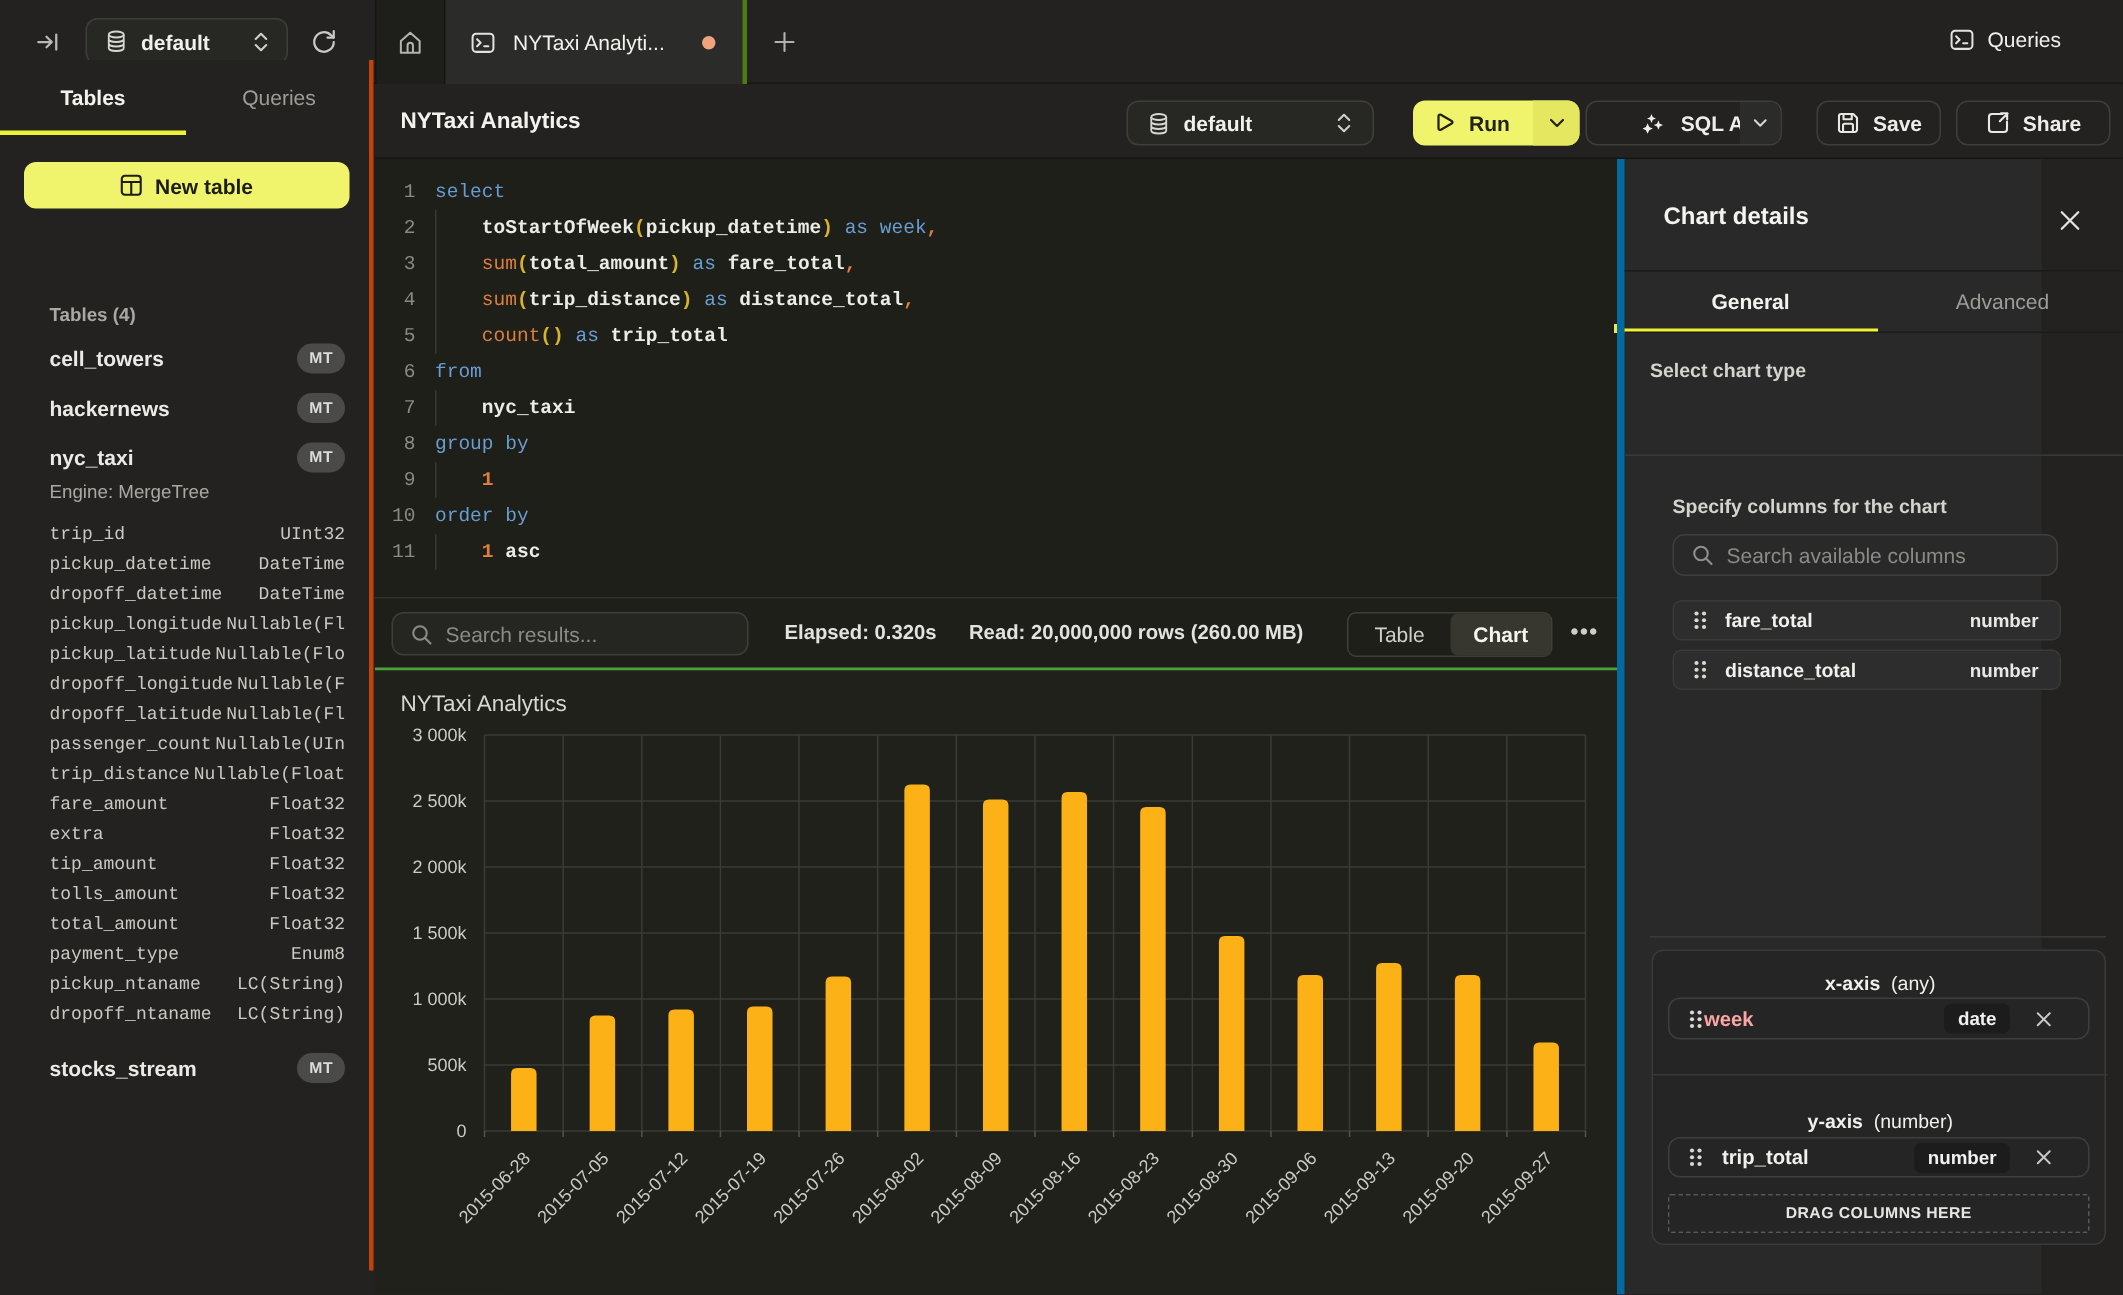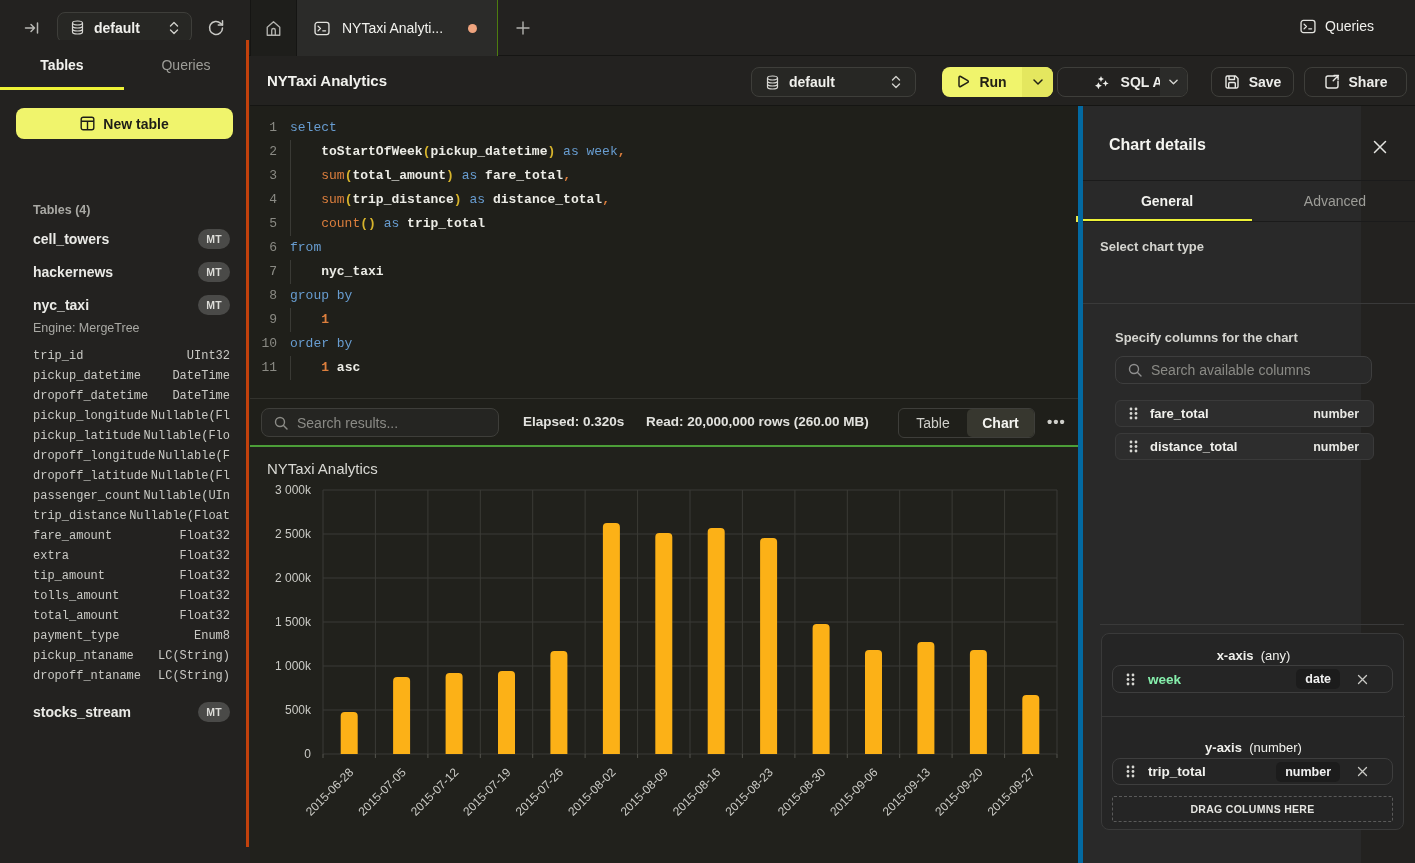--- a/index.html
+++ b/index.html
@@ -4,21 +4,21 @@
 *{margin:0;padding:0;box-sizing:border-box}
 html,body{width:1415px;height:863px;background:#232220;font-family:"Liberation Sans",sans-serif;overflow:hidden}
 body{position:relative}
 .abs{position:absolute}
 .flex{display:flex;align-items:center}
 svg{display:block}
 
 #topbar{left:0;top:0;width:1415px;height:56px;background:#232220;border-bottom:1px solid #151513}
 .selbox{background:#272724;border:1px solid #3e3e3a;border-radius:8px;display:flex;align-items:center}
 #homecell{left:250px;top:0;width:47px;height:56px;background:#1e1e1b;border-left:1px solid #151513;border-right:1px solid #151513;display:flex;align-items:center;justify-content:center}
-#activetab{left:297px;top:0;width:201px;height:56px;background:#2b2b29;border-right:1px solid #4d7c0f;display:flex;align-items:center}
+#activetab{left:297px;top:0;width:201px;height:56px;background:#2b2b29;border-right:3px solid #4d7c0f;display:flex;align-items:center}
 
 #sidebar{left:0;top:40px;width:249px;height:807px;background:#232220;border-right:3px solid #c2410c}
 .sidetab{width:124px;height:49px;display:flex;align-items:center;justify-content:center;font-size:14px}
 #newtable{left:16px;top:68px;width:217px;height:31px;background:#f0f46c;border-radius:8px;display:flex;align-items:center;justify-content:center;color:#1d1d18;font-weight:700;font-size:14px;gap:8px}
 .searchbox{border:1px solid #3e3e3a;border-radius:8px;background:#252522;display:flex;align-items:center;color:#8b8b86;font-size:14px}
 .tname{font-size:14px;font-weight:700;color:#eaeae6}
 .mtbadge{background:#4a4a48;border-radius:10px;height:20px;padding:0 8px;display:flex;align-items:center;font-size:10.5px;font-weight:700;color:#dcdcd8;letter-spacing:.3px}
 .colrow{position:absolute;left:33px;right:16px;height:20px;display:flex;justify-content:space-between;font-family:"Liberation Mono",monospace;font-size:12px;color:#c9c9c4}
 
 #mainhdr{left:250px;top:56px;width:1165px;height:50px;background:#232220;border-bottom:1px solid #151513}
@@ -419,21 +419,21 @@
     <div class="abs" style="left:0;top:14px;width:303px;text-align:center;font-size:13px;color:#f0f0ec"><b>x-axis</b> &nbsp;(any)</div>
     <div class="abs axisrow" style="left:10px;top:31px;width:281px;height:28px">
       <svg style="margin-left:13px" width="9" height="13" viewBox="0 0 9 13" fill="#d8d8d4">
           <circle cx="2" cy="2" r="1.4"></circle>
           <circle cx="7" cy="2" r="1.4"></circle>
           <circle cx="2" cy="6.5" r="1.4"></circle>
           <circle cx="7" cy="6.5" r="1.4"></circle>
           <circle cx="2" cy="11" r="1.4"></circle>
           <circle cx="7" cy="11" r="1.4"></circle>
         </svg>
-      <span style="margin-left:13px;font-size:13.5px;font-weight:700;color:#86efac">week</span>
+      <span style="margin-left:1px;font-size:13.5px;font-weight:700;color:#fca5a5">week</span>
       <span class="badge" style="position:absolute;right:52px">date</span>
       <svg style="position:absolute;right:24px" width="11" height="11" viewBox="0 0 11 11" fill="none" stroke="#c9c9c5" stroke-width="1.3" stroke-linecap="round">
           <path d="M1.5 1.5 9.5 9.5M9.5 1.5 1.5 9.5"></path>
         </svg>
     </div>
     <div class="abs" style="left:0;top:82px;width:303px;height:1px;background:#383838"></div>
     <div class="abs" style="left:0;top:106px;width:303px;text-align:center;font-size:13px;color:#f0f0ec"><b>y-axis</b> &nbsp;(number)</div>
     <div class="abs axisrow" style="left:10px;top:124px;width:281px;height:27px">
       <svg style="margin-left:13px" width="9" height="13" viewBox="0 0 9 13" fill="#d8d8d4">
           <circle cx="2" cy="2" r="1.4"></circle>

